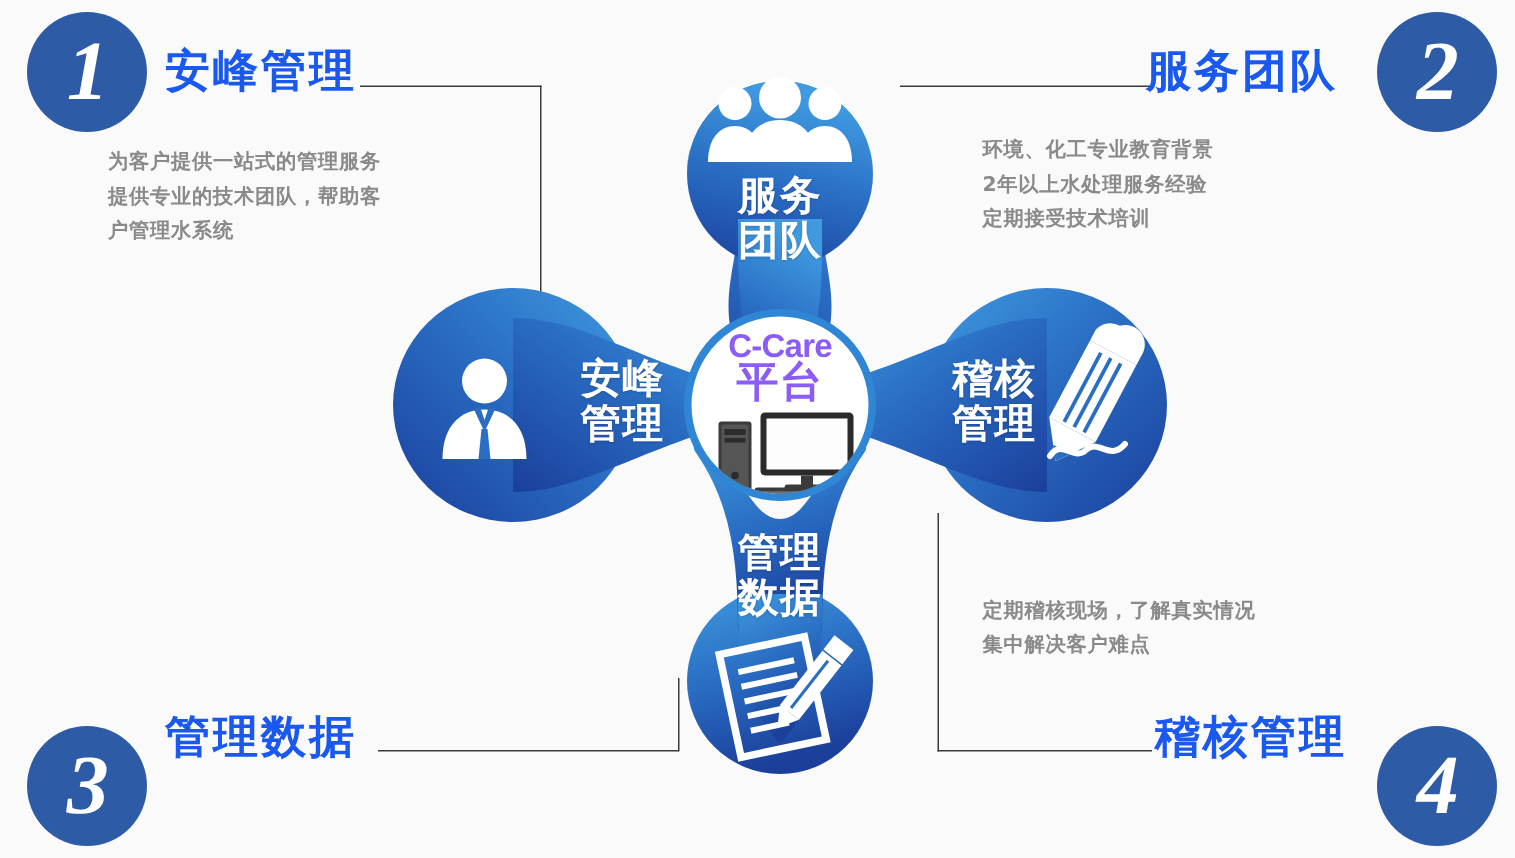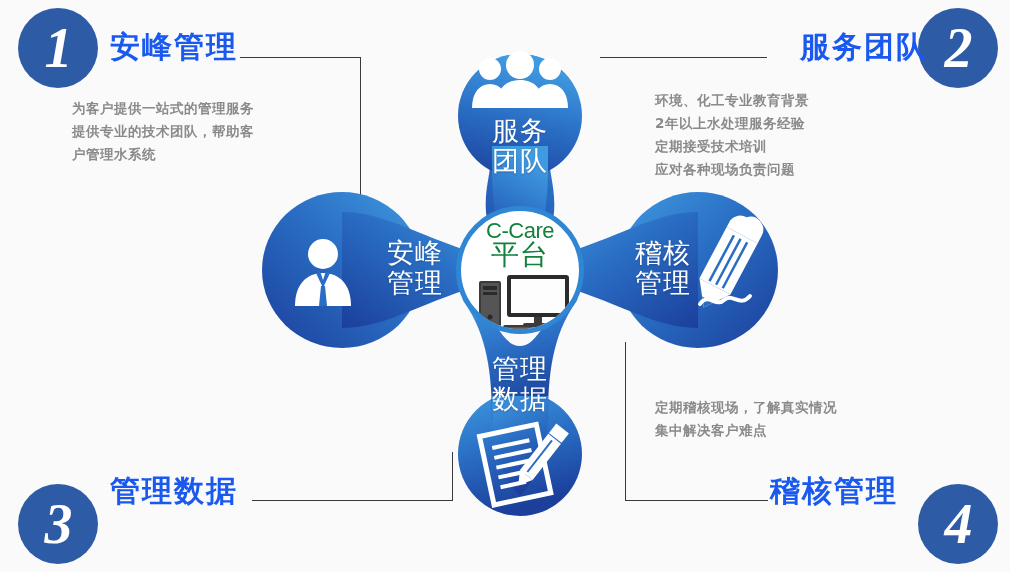--- a/index.html
+++ b/index.html
@@ -50,40 +50,40 @@
     white-space:nowrap;
     font-family:"DejaVu Sans","Liberation Sans",sans-serif;
     font-weight:600;
   }
   .sec-body div{letter-spacing:.5px;}
 
   
   .petal{position:absolute;}
   .petal svg{display:block;overflow:visible;}
   .petal-label{
-    position:absolute;color:#fff;font-weight:400;
+    position:absolute;color:#fff;font-weight:700;
     font-size:27px;line-height:30px;letter-spacing:1px;
     text-align:center;white-space:nowrap;
     font-family:"DejaVu Sans","Liberation Sans",sans-serif;
     text-shadow:0 1px 2px rgba(0,0,0,.18);
   }
   .petal-icon{position:absolute;}
 
   
   #hub{
     position:absolute;left:456px;top:206px;width:128px;height:128px;
     border-radius:50%;
     background:#ffffff;
     border:5px solid #2f86d4;
     box-sizing:border-box;
     overflow:hidden;
   }
   #hub-text{
     position:absolute;left:0;top:8px;width:100%;text-align:center;
-    color:#15803d;font-weight:400;pointer-events:none;
+    color:#8b5cf6;font-weight:700;pointer-events:none;
   }
   #hub-text .l1{font-size:22px;line-height:23px;letter-spacing:-.5px;
     font-family:"Liberation Sans","DejaVu Sans",sans-serif;}
   #hub-text .l2{font-size:28px;line-height:26px;letter-spacing:1px;
     font-family:"DejaVu Sans","Liberation Sans",sans-serif;}
   #hub-pc{position:absolute;left:16px;top:62px;}
 </style>
 </head>
 <body>
 
@@ -270,26 +270,25 @@
   <div class="sec-title" style="left:110px;top:27px;text-align:center;">安峰管理</div>
   <div class="sec-body" style="left:72px;top:97px;">
     <div>为客户提供一站式的管理服务</div>
     <div>提供专业的技术团队，帮助客</div>
     <div>户管理水系统</div>
   </div>
 
   <div class="badge" style="left:918px;top:8px;">
     <span>2</span>
   </div>
-  <div class="sec-title" style="left:800px;top:27px;">服务团队</div>
+  <div class="sec-title" style="left:764px;top:27px;">服务团队</div>
   <div class="sec-body" style="left:655px;top:89px;">
     <div>环境、化工专业教育背景</div>
     <div>2年以上水处理服务经验</div>
     <div>定期接受技术培训</div>
-    <div>应对各种现场负责问题</div>
   </div>
 
   <div class="badge" style="left:18px;top:484px;">
     <span>3</span>
   </div>
   <div class="sec-title" style="left:110px;top:471px;text-align:center;">管理数据</div>
 
   <div class="badge" style="left:918px;top:484px;">
     <span>4</span>
   </div>

